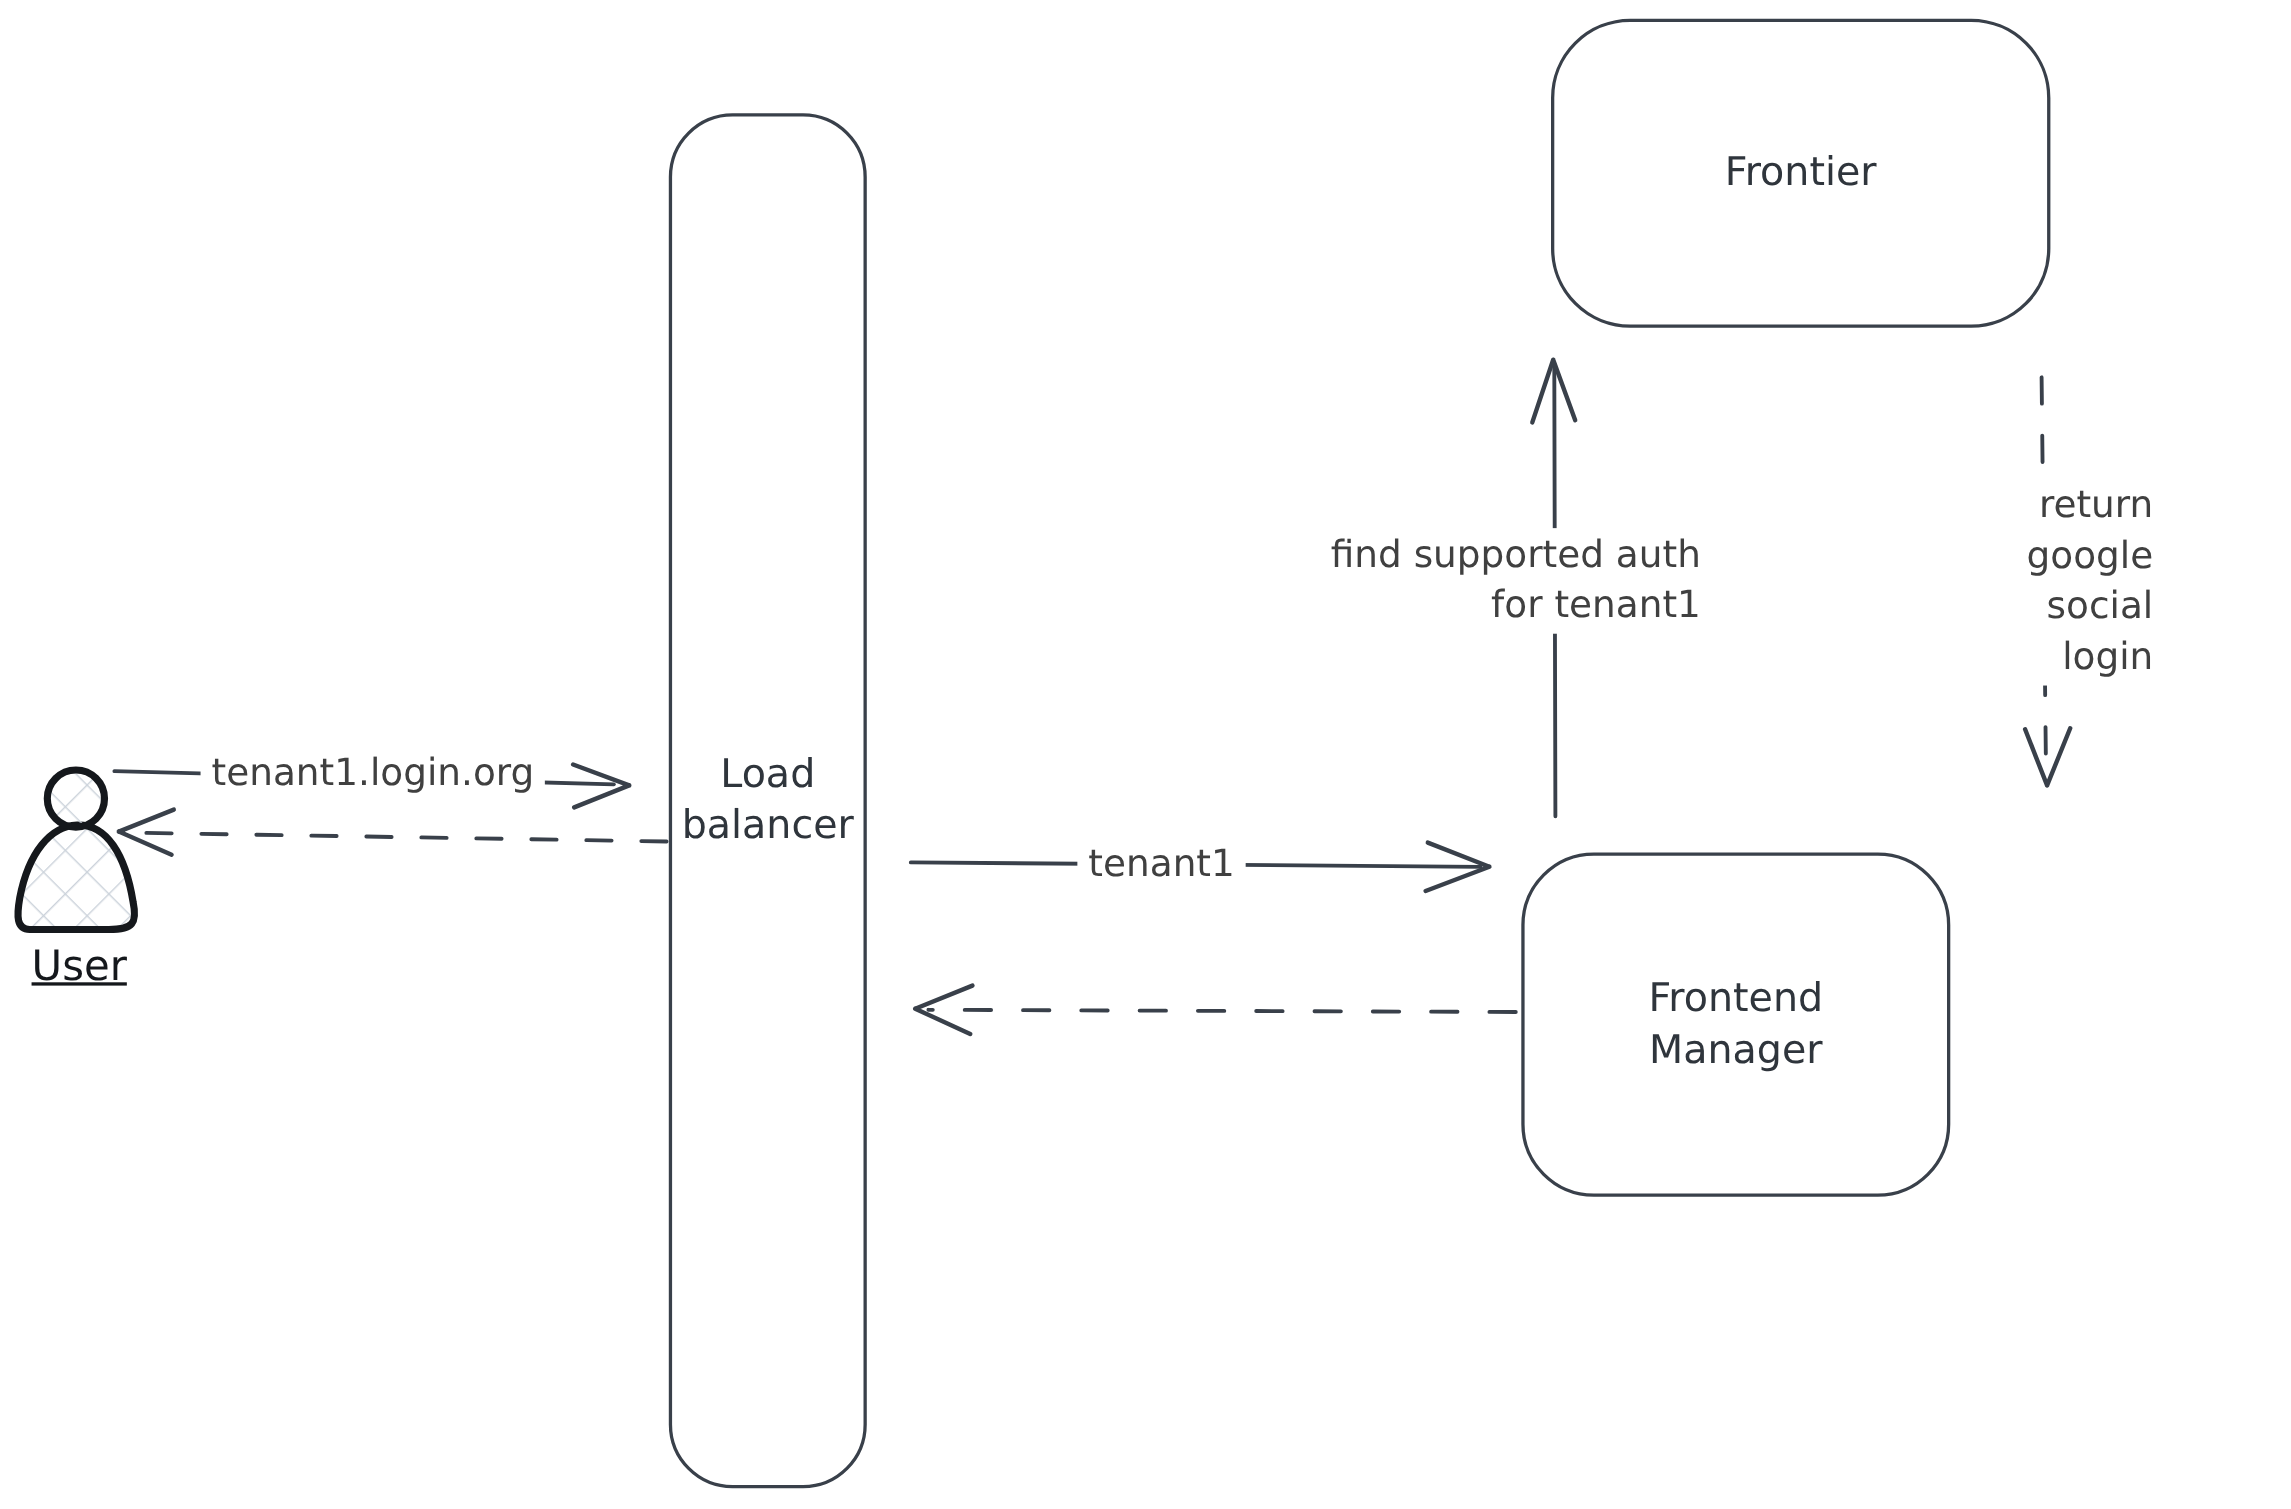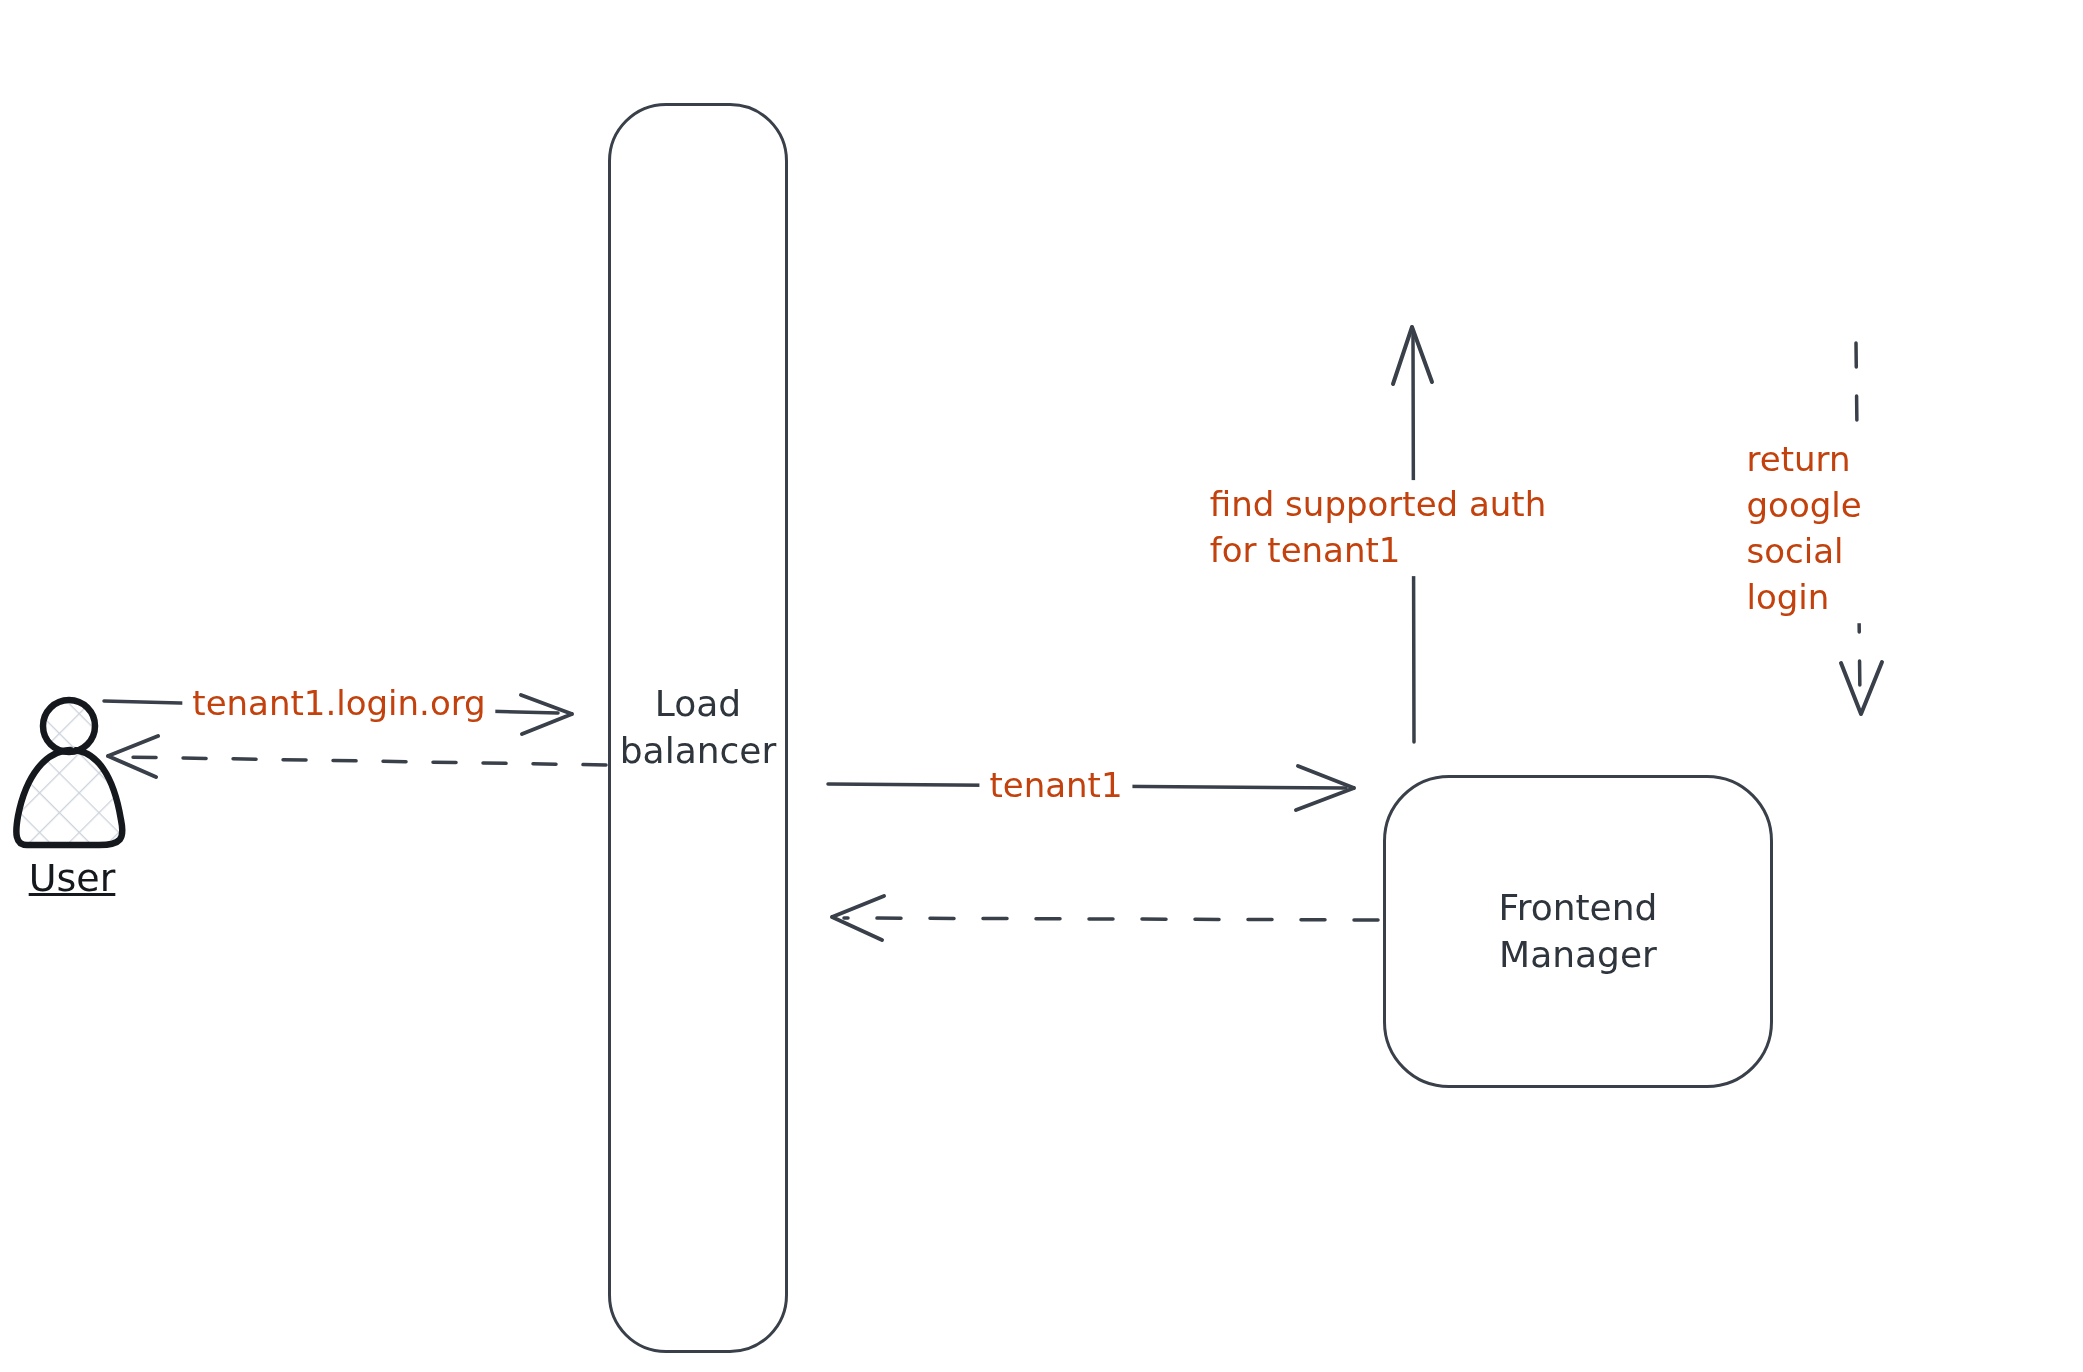--- a/index.html
+++ b/index.html
@@ -52,24 +52,24 @@
   }
   .node-lb       { left: 608px;  top: 103px; width: 180px; height: 1250px; border-radius: 58px; }
   .node-frontier { left: 1410px; top: 17px;  width: 454px; height: 281px;  border-radius: 72px; }
   .node-fm       { left: 1383px; top: 775px; width: 390px; height: 313px;  border-radius: 66px; }
   .edge-label {
     position: absolute;
     transform: translate(-50%, -50%);
     background: #ffffff;
     padding: 2px 10px;
     white-space: pre-line;
-    text-align: left;
+    text-align: right;
     font-size: 34px;
     line-height: 1.35;
-    color: #c2410c;
+    color: #404040;
   }
   .lbl-user-to-lb   { left: 339px;  top: 704px; }
   .lbl-lb-to-fm     { left: 1056px; top: 786px; }
   .lbl-fm-to-lb     { left: 1080px; top: 918px; }
   .lbl-fm-to-front  { left: 1378px; top: 528px; }
   .lbl-front-to-fm  { left: 1852px; top: 529px; }
   .user-name-label {
     position: absolute;
     left: 72px;
     top: 878px;
@@ -131,20 +131,23 @@
       <path class="shaft dashed-mid" d="M1856 343 L1860 700"></path>
       <path class="head" d="M1861 714 L1841 663 M1861 714 L1882 662"></path>
     </g>
   </svg>
 
   <div class="node node-lb">
     <span>Load
 balancer</span>
   </div>
 
+  <div class="node node-frontier">
+    <span>Frontier</span>
+  </div>
 
   <div class="node node-fm">
     <span>Frontend
 Manager</span>
   </div>
 
   <div class="user-name-label">User</div>
 
   <div class="edge-label lbl-user-to-lb">tenant1.login.org</div>
 

